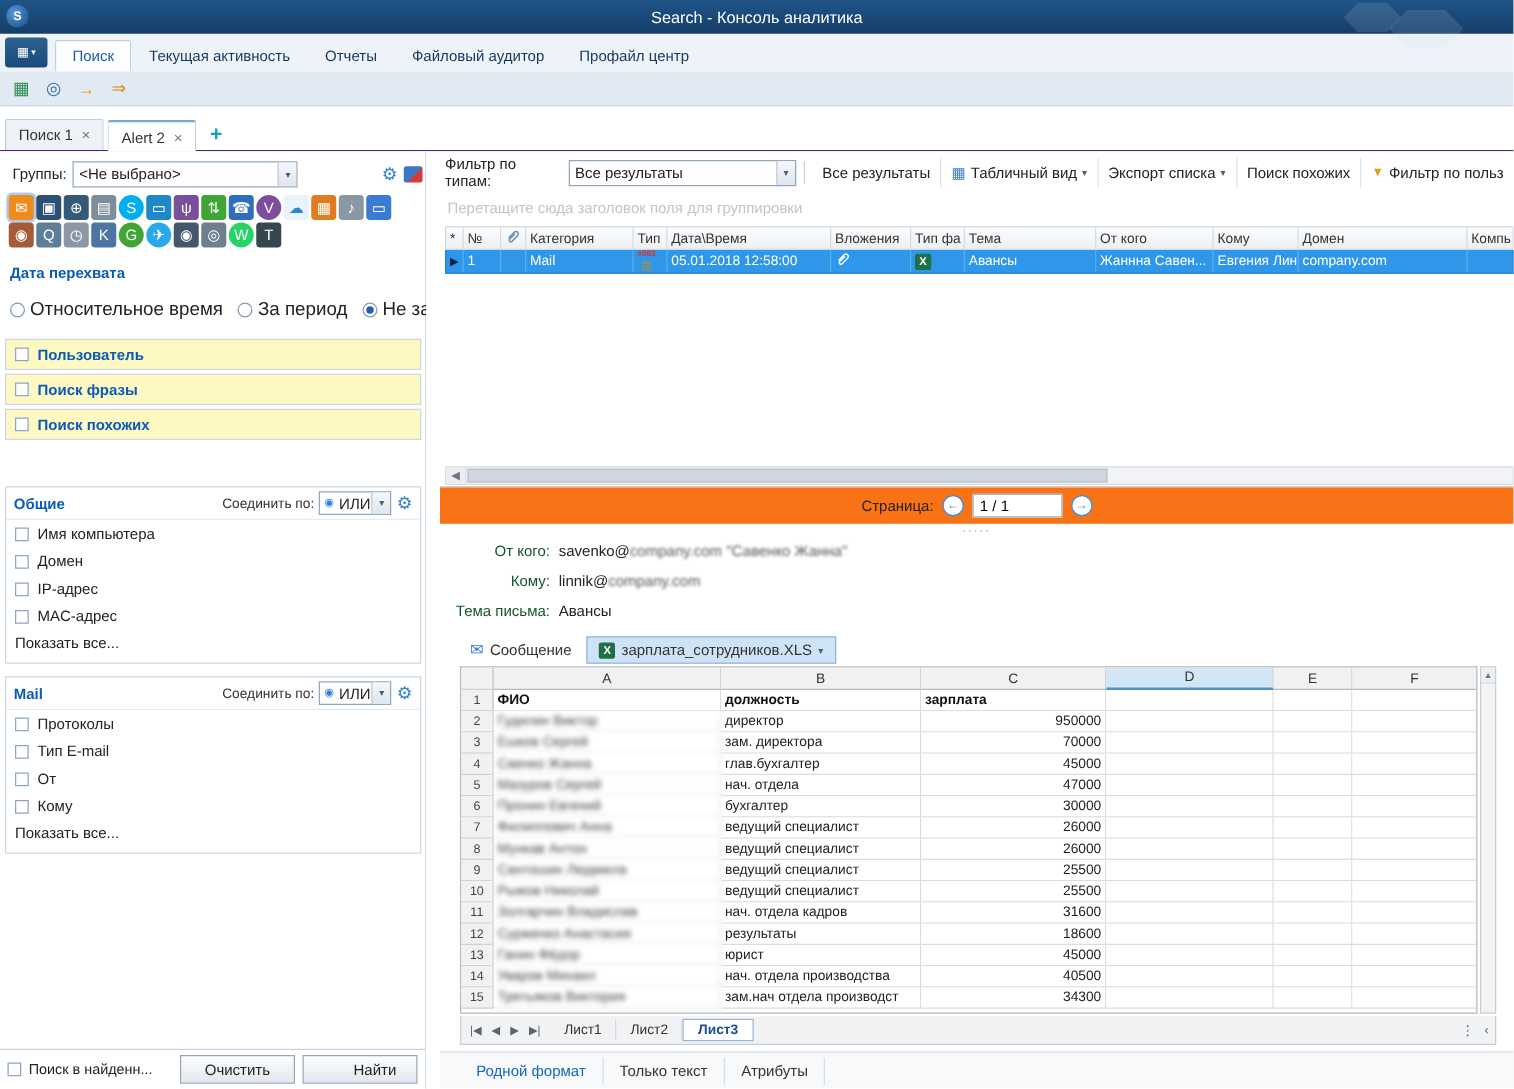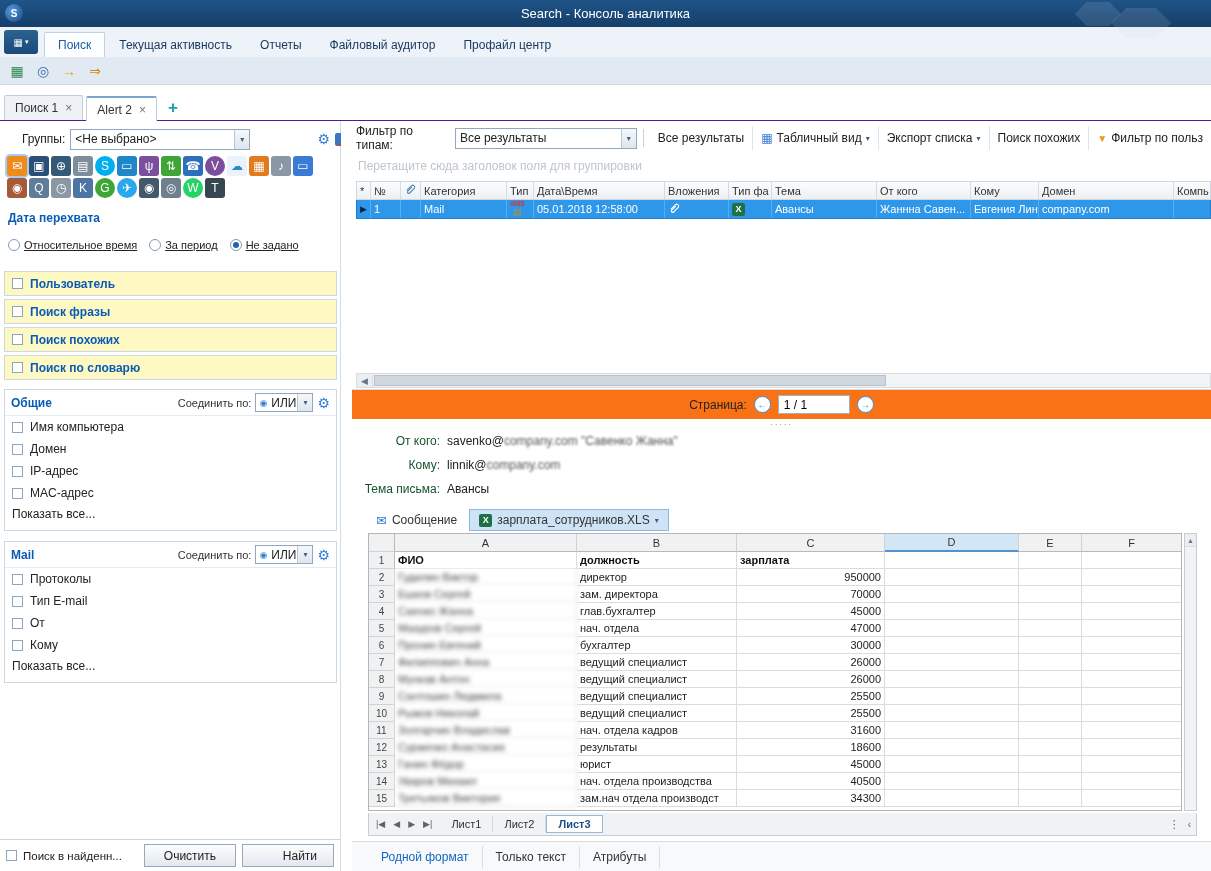--- a/index.html
+++ b/index.html
@@ -24,40 +24,40 @@
 
 
 .doctabs{position:absolute;left:0;top:93px;width:100%;height:28px;display:flex;align-items:flex-end;padding-left:4px;border-bottom:1px solid #4c1d95;background:#fff;}
 .doc-tab{display:inline-flex;align-items:center;gap:7px;padding:0 10px;height:25px;border:1px solid #c3cedb;border-bottom:none;background:#eef2f6;font-size:12px;color:#333;margin-right:3px;border-radius:2px 2px 0 0;cursor:pointer;}
 .doc-tab.active{background:#fff;position:relative;top:1px;border-top:2px solid #7aa7cf;}
 .dt-close{color:#777;font-size:12px;cursor:pointer;}
 .dt-add{color:#18a0b0;font-size:17px;font-weight:bold;padding:0 8px 2px 8px;cursor:pointer;}
 
 
 .sidebar{position:absolute;left:0;top:121px;width:341px;height:750px;background:#fff;border-right:1px solid #d2dce5;}
-.groups-row{position:absolute;left:16px;top:6px;width:100%;height:24px;display:flex;align-items:center;padding:0 6px;gap:5px;}
+.groups-row{position:absolute;left:4px;top:6px;width:100%;height:24px;display:flex;align-items:center;padding:0 6px;gap:5px;}
 .lbl{font-size:12px;color:#222;}
 .combo{display:inline-flex;align-items:center;border:1px solid #93a8bd;background:#fff;height:21px;}
 .combo-val{flex:1;padding:0 4px;font-size:12px;white-space:nowrap;overflow:hidden;}
 .combo-btn{width:15px;align-self:stretch;background:linear-gradient(#f5f8fb,#dde5ee);border-left:1px solid #b8c6d6;font-size:8px;display:flex;align-items:center;justify-content:center;color:#44607c;cursor:pointer;}
 .groups-combo{width:180px;}
 .gear{color:#2f7ed8;font-size:14px;cursor:pointer;}
 .brush{width:15px;height:13px;background:linear-gradient(135deg,#3b78c4 55%,#d43b3b 55%);border-radius:2px;cursor:pointer;}
 .channels{position:absolute;left:6px;top:34px;width:330px;}
 .ch-row{display:flex;flex-wrap:nowrap;}
 .chip{display:inline-flex;width:20px;height:20px;margin:1px;border-radius:3px;align-items:center;justify-content:center;color:#fff;font-size:12px;cursor:pointer;line-height:1;}
 .chip.round{border-radius:50%;}
 .chip.sel{box-shadow:0 0 0 2px #a8cdf0;}
 .sec-blue{color:#0a5bb5;font-weight:bold;font-size:12px;}
 .date-title{position:absolute;left:8px;top:90px;}
 .radio-row{position:absolute;left:8px;top:118px;display:flex;gap:12px;align-items:center;white-space:nowrap;}
 .radio-opt{display:inline-flex;align-items:center;gap:4px;cursor:pointer;}
 .radio{width:12px;height:12px;border:1px solid #7f9cba;border-radius:50%;background:#fff;position:relative;display:inline-block;}
 .radio.on::after{content:"";position:absolute;left:2px;top:2px;width:6px;height:6px;border-radius:50%;background:#1f62ae;}
-.radio-lbl{font-size:11px;color:#222;text-decoration:underline;}
+.radio-lbl{font-size:15px;color:#222;}
 .search-boxes{position:absolute;left:4px;top:150px;width:333px;}
 .sbox{border:1px solid #ccd8e4;height:25px;display:flex;align-items:center;padding-left:7px;margin-bottom:3px;background:#fef9c3;gap:7px;cursor:pointer;}
 .cb{width:11px;height:11px;border:1px solid #8aa6c2;background:#fff;display:inline-block;flex:none;cursor:pointer;}
 .fsection{position:absolute;left:4px;width:333px;border:1px solid #ccd8e4;background:#fff;}
 .fs-common{top:268px;height:142px;}
 .fs-mail{top:420px;height:142px;}
 .fs-head{display:flex;align-items:center;height:26px;padding:0 6px;gap:4px;border-bottom:1px solid #e4ebf2;}
 .join-lbl{margin-left:auto;color:#333;font-size:11px;}
 .join-combo{width:58px;height:19px;}
 .join-ico{color:#2f7ed8;font-size:9px;padding-left:3px;}
@@ -247,24 +247,20 @@
           <span class="sec-blue">Пользователь</span>
         </div>
         <div class="sbox">
           <span class="cb"></span>
           <span class="sec-blue">Поиск фразы</span>
         </div>
         <div class="sbox">
           <span class="cb"></span>
           <span class="sec-blue">Поиск похожих</span>
         </div>
-        <div class="sbox">
-          <span class="cb"></span>
-          <span class="sec-blue">Поиск по словарю</span>
-        </div>
       </div>
     <div class="fsection fs-common">
         <div class="fs-head">
           <span class="sec-blue">Общие</span>
           <span class="join-lbl">Соединить по:</span>
           <div class="combo join-combo">
             <span class="join-ico">◉</span>
             <span class="combo-val">ИЛИ</span>
             <span class="combo-btn">▾</span>
           </div>

